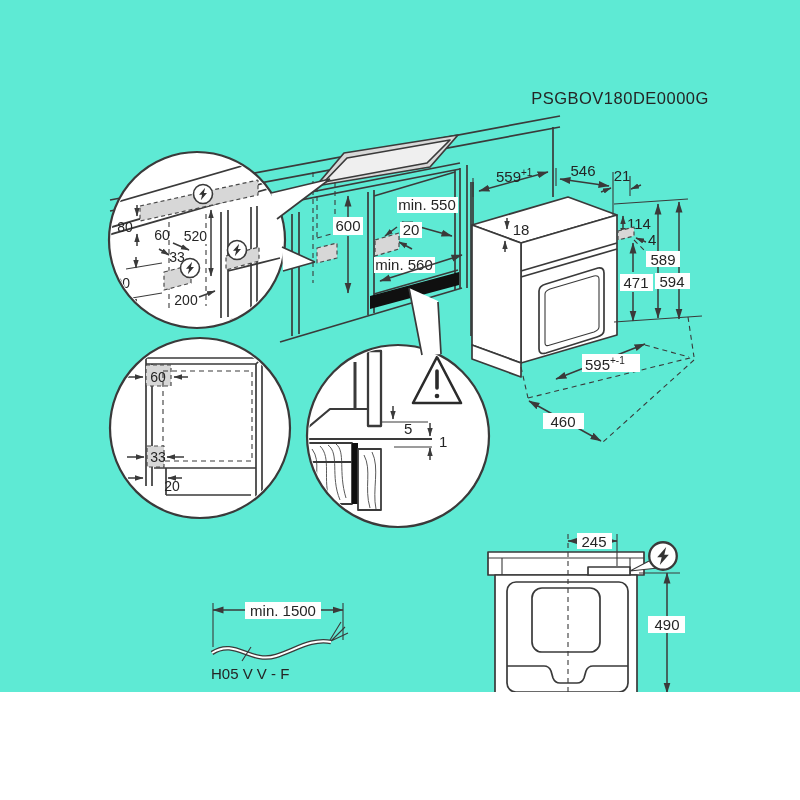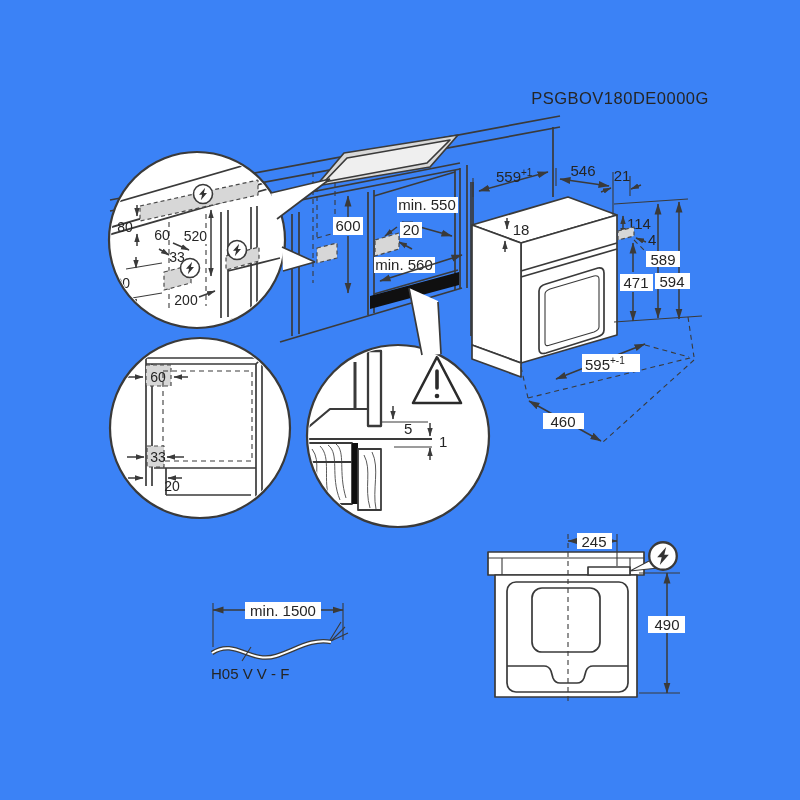--- a/index.html
+++ b/index.html
@@ -1,16 +1,16 @@
 <!DOCTYPE html>
 <html><head>
 <meta charset="utf-8">
 <style>
   html,body{margin:0;padding:0;background:#fff;}
-  .canvas{position:relative;width:800px;height:800px;background:#3b82f6;overflow:hidden;
+  .canvas{position:relative;width:800px;height:692px;background:#5eead4;overflow:hidden;
           font-family:"Liberation Sans",sans-serif;}
   svg{position:absolute;left:0;top:0;}
   .ln{stroke:#3a3a3a;stroke-width:1.7;fill:none;stroke-linejoin:round;}
   .thin{stroke-width:1.1;}
   .thick{stroke-width:2.3;}
   .dash{stroke-dasharray:5,4;}
   .gfill{fill:#d7d7d7;stroke:#4a4a4a;stroke-width:1.2;stroke-dasharray:4,3;}
   .blk{fill:#101010;stroke:none;}
   .wht{fill:#ffffff;stroke:none;}
   .lbl{fill:#252525;font-size:15px;font-family:"Liberation Sans",sans-serif;stroke:none;}

